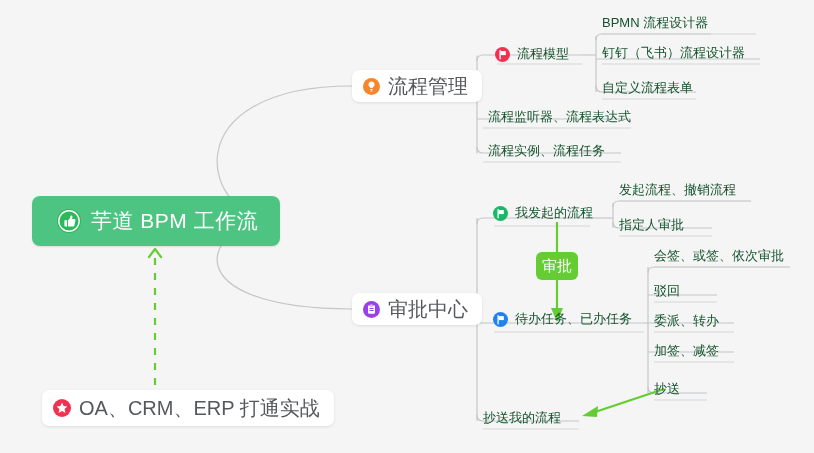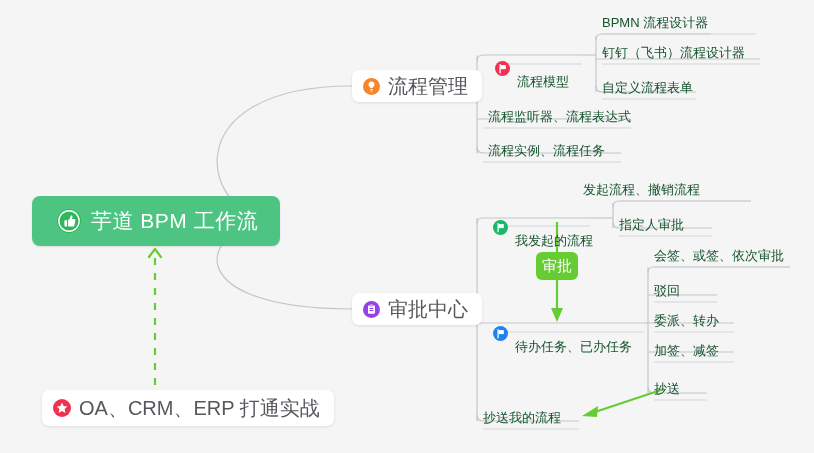--- a/index.html
+++ b/index.html
@@ -76,21 +76,21 @@
     position: absolute;
     color: #14532d;
     font-size: 13px;
     white-space: nowrap;
     display: flex;
     align-items: center;
     z-index: 3;
     line-height: 18px;
   }
   .topic .topic-text { display: inline-block; }
-  .topic.has-icon .topic-text { margin-left: 7px; margin-top: 28px; }
+  .topic.has-icon .topic-text { margin-left: 7px; }
 
   
   .icon {
     display: inline-flex;
     align-items: center;
     justify-content: center;
     flex: none;
   }
   .icon svg { display: block; }
 
@@ -264,21 +264,21 @@
         <path d="M5.1 3.6v8.2" stroke="#ffffff" stroke-width="1.3" stroke-linecap="round"></path>
         <path d="M5.6 4.1h5.2v4H5.6z" fill="#ffffff"></path>
       </svg>
     </span>
     <span class="topic-text">我发起的流程</span>
   </div>
 
   <div class="topic" style="left:488px; top:142px;">
     <span class="topic-text">流程实例、流程任务</span>
   </div>
-  <div class="topic" style="left:583px; top:181px;align-items:center;">
+  <div class="topic" style="left:619px; top:181px;align-items:center;">
     <span class="topic-text">发起流程、撤销流程</span>
   </div>
   <div class="topic" style="left:619px; top:216px;">
     <span class="topic-text">指定人审批</span>
   </div>
 
   <div class="topic has-icon" style="left:493px; top:310px;">
     <span class="icon">
       <svg width="15" height="15" viewBox="0 0 15 15">
         <circle cx="7.5" cy="7.5" r="7.5" fill="#1f82f0"></circle>

